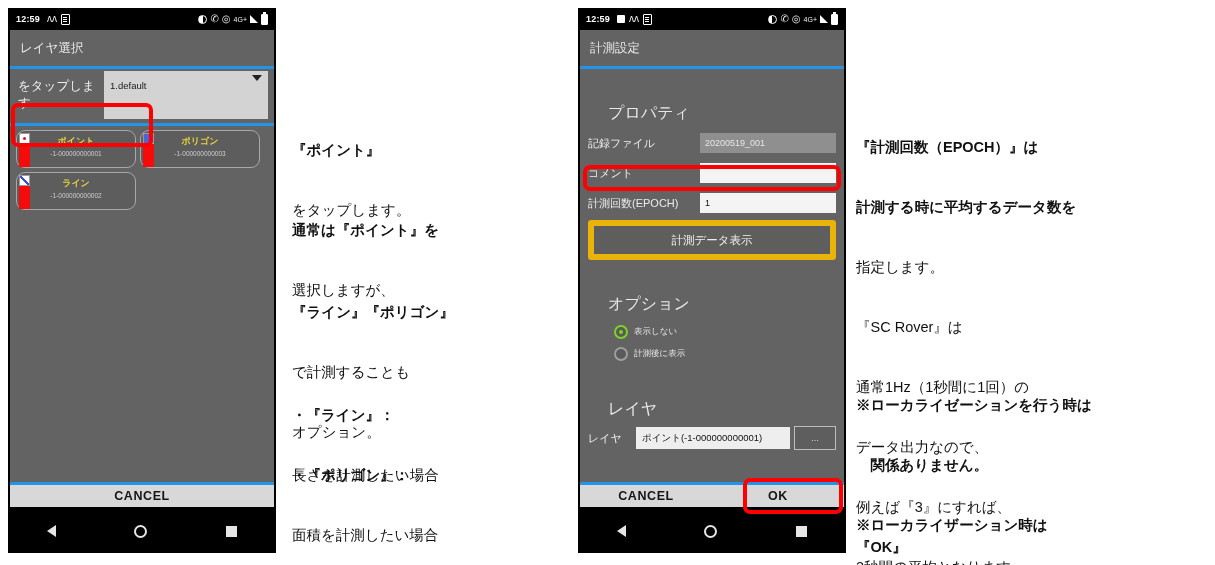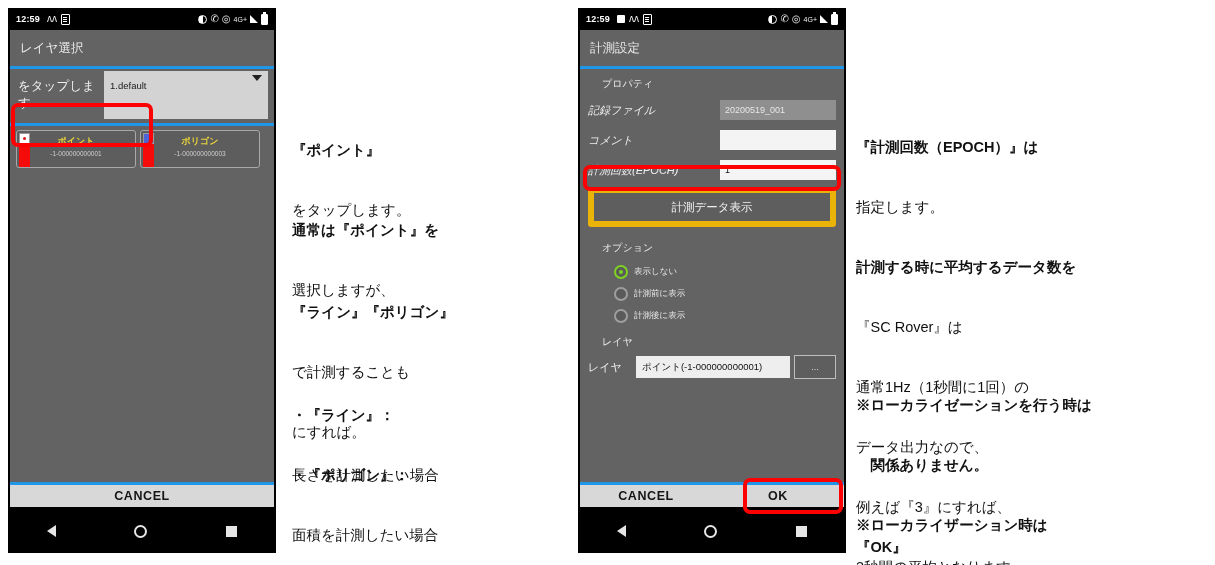--- a/index.html
+++ b/index.html
@@ -92,22 +92,23 @@
     line-height: 36px;
     color: #e9e9e9;
     font-size: 12.5px;
     padding-left: 10px;
     background: #636363;
   }
   .blue-rule { height: 3px; background: #2196e8; }
 
   .section-label {
     color: #e8e8e8;
-    font-size: 10px;
-    padding: 8px 0 6px 22px;
+    font-size: 16px;
+    padding: 8px 0 6px 28px;
+    margin-top: 26px;
   }
 
   
   .subgroup-row {
     display: flex;
     align-items: center;
     padding: 2px 6px 4px 8px;
   }
   .subgroup-label { color: #f0f0f0; font-size: 12.5px; width: 86px; }
   .spinner {
@@ -129,21 +130,21 @@
     border-top: 6px solid #222;
   }
 
   .layers-area { position: relative; padding: 4px 6px 0 6px; }
   .layer-grid { display: flex; flex-wrap: wrap; gap: 4px 4px; }
   .layer-card {
     width: 120px;
     height: 38px;
     background: #5d5d5d;
     border: 1px solid #a8a8a8;
-    border-radius: 3px;
+    border-radius: 9px;
     position: relative;
     box-sizing: border-box;
   }
   .layer-card .swatch {
     position: absolute;
     left: 2px; top: 2px;
     width: 11px; height: 11px;
     background: #ffffff;
     border: 1px solid #9a9a9a;
     box-sizing: border-box;
@@ -177,21 +178,21 @@
   }
 
   
   .form-row {
     display: flex;
     align-items: center;
     height: 26px;
     padding: 0 8px;
     margin-bottom: 4px;
   }
-  .form-row .lbl { color: #ececec; font-size: 11px; width: 132px; font-style: italic; }
+  .form-row .lbl { color: #ececec; font-size: 11px; width: 112px; }
   .field {
     flex: 1;
     height: 20px;
     font-size: 9px;
     color: #111;
     display: flex;
     align-items: center;
     padding: 8px 5px;
     box-sizing: border-box;
   }
@@ -381,20 +382,26 @@
           <span class="swatch dot"></span>
           <span class="redbar"></span>
           <div class="lname">ポイント</div>
           <div class="lid">-1-000000000001</div>
         </div>
         <div class="layer-card">
           <span class="swatch fill"></span>
           <span class="redbar"></span>
           <div class="lname">ポリゴン</div>
           <div class="lid">-1-000000000003</div>
+        </div>
+        <div class="layer-card">
+          <span class="swatch diag"></span>
+          <span class="redbar"></span>
+          <div class="lname">ライン</div>
+          <div class="lid">-1-000000000002</div>
         </div>
       </div>
     </div>
   </div>
 
   <div class="bottom-bar">
     <div class="rule"></div>
     <div class="btn-row">
       <div class="flat-btn">CANCEL</div>
     </div>
@@ -452,24 +459,20 @@
     <div class="wide-button">計測データ表示</div>
 
     <div class="section-label">オプション</div>
 
     <div class="radio-row">
       <span class="radio on"></span>
       <span class="rtxt">表示しない</span>
     </div>
     <div class="radio-row">
       <span class="radio"></span>
-      <span class="rtxt">計測前に表示</span>
-    </div>
-    <div class="radio-row">
-      <span class="radio"></span>
       <span class="rtxt">計測後に表示</span>
     </div>
 
     <div class="section-label">レイヤ</div>
 
     <div class="layer-sel-row">
       <div class="lbl">レイヤ</div>
       <div class="val">ポイント(-1-000000000001)</div>
       <div class="ellip-btn">...</div>
     </div>
@@ -499,37 +502,37 @@
 </div>
 
 <div class="anno anno-left" id="anno-l2">
   <div><b>通常は『ポイント』を</b></div>
   <div>選択しますが、</div>
 </div>
 
 <div class="anno anno-left" id="anno-l3">
   <div><b>『ライン』『ポリゴン』</b></div>
   <div>で計測することも</div>
-  <div>にすれば。</div>
+  <div>オプション。</div>
 </div>
 
 <div class="anno anno-left" id="anno-l4">
   <div><b>・『ライン』：</b></div>
   <div>長さを計測したい場合</div>
 </div>
 
 <div class="anno anno-left" id="anno-l5">
   <div><b>・『ポリゴン』：</b></div>
   <div>面積を計測したい場合</div>
 </div>
 
 <div class="anno anno-right" id="anno-r1">
   <div><b>『計測回数（EPOCH）』は</b></div>
+  <div><b>計測する時に平均するデータ数を</b></div>
   <div>指定します。</div>
-  <div><b>計測する時に平均するデータ数を</b></div>
   <div>『SC Rover』は</div>
   <div>通常1Hz（1秒間に1回）の</div>
   <div>データ出力なので、</div>
   <div>例えば『3』にすれば、</div>
   <div>3秒間の平均となります。</div>
   
 </div>
 
 <div class="anno anno-right" id="anno-r2">
   <div><b>※ローカライゼーションを行う時は</b></div>

